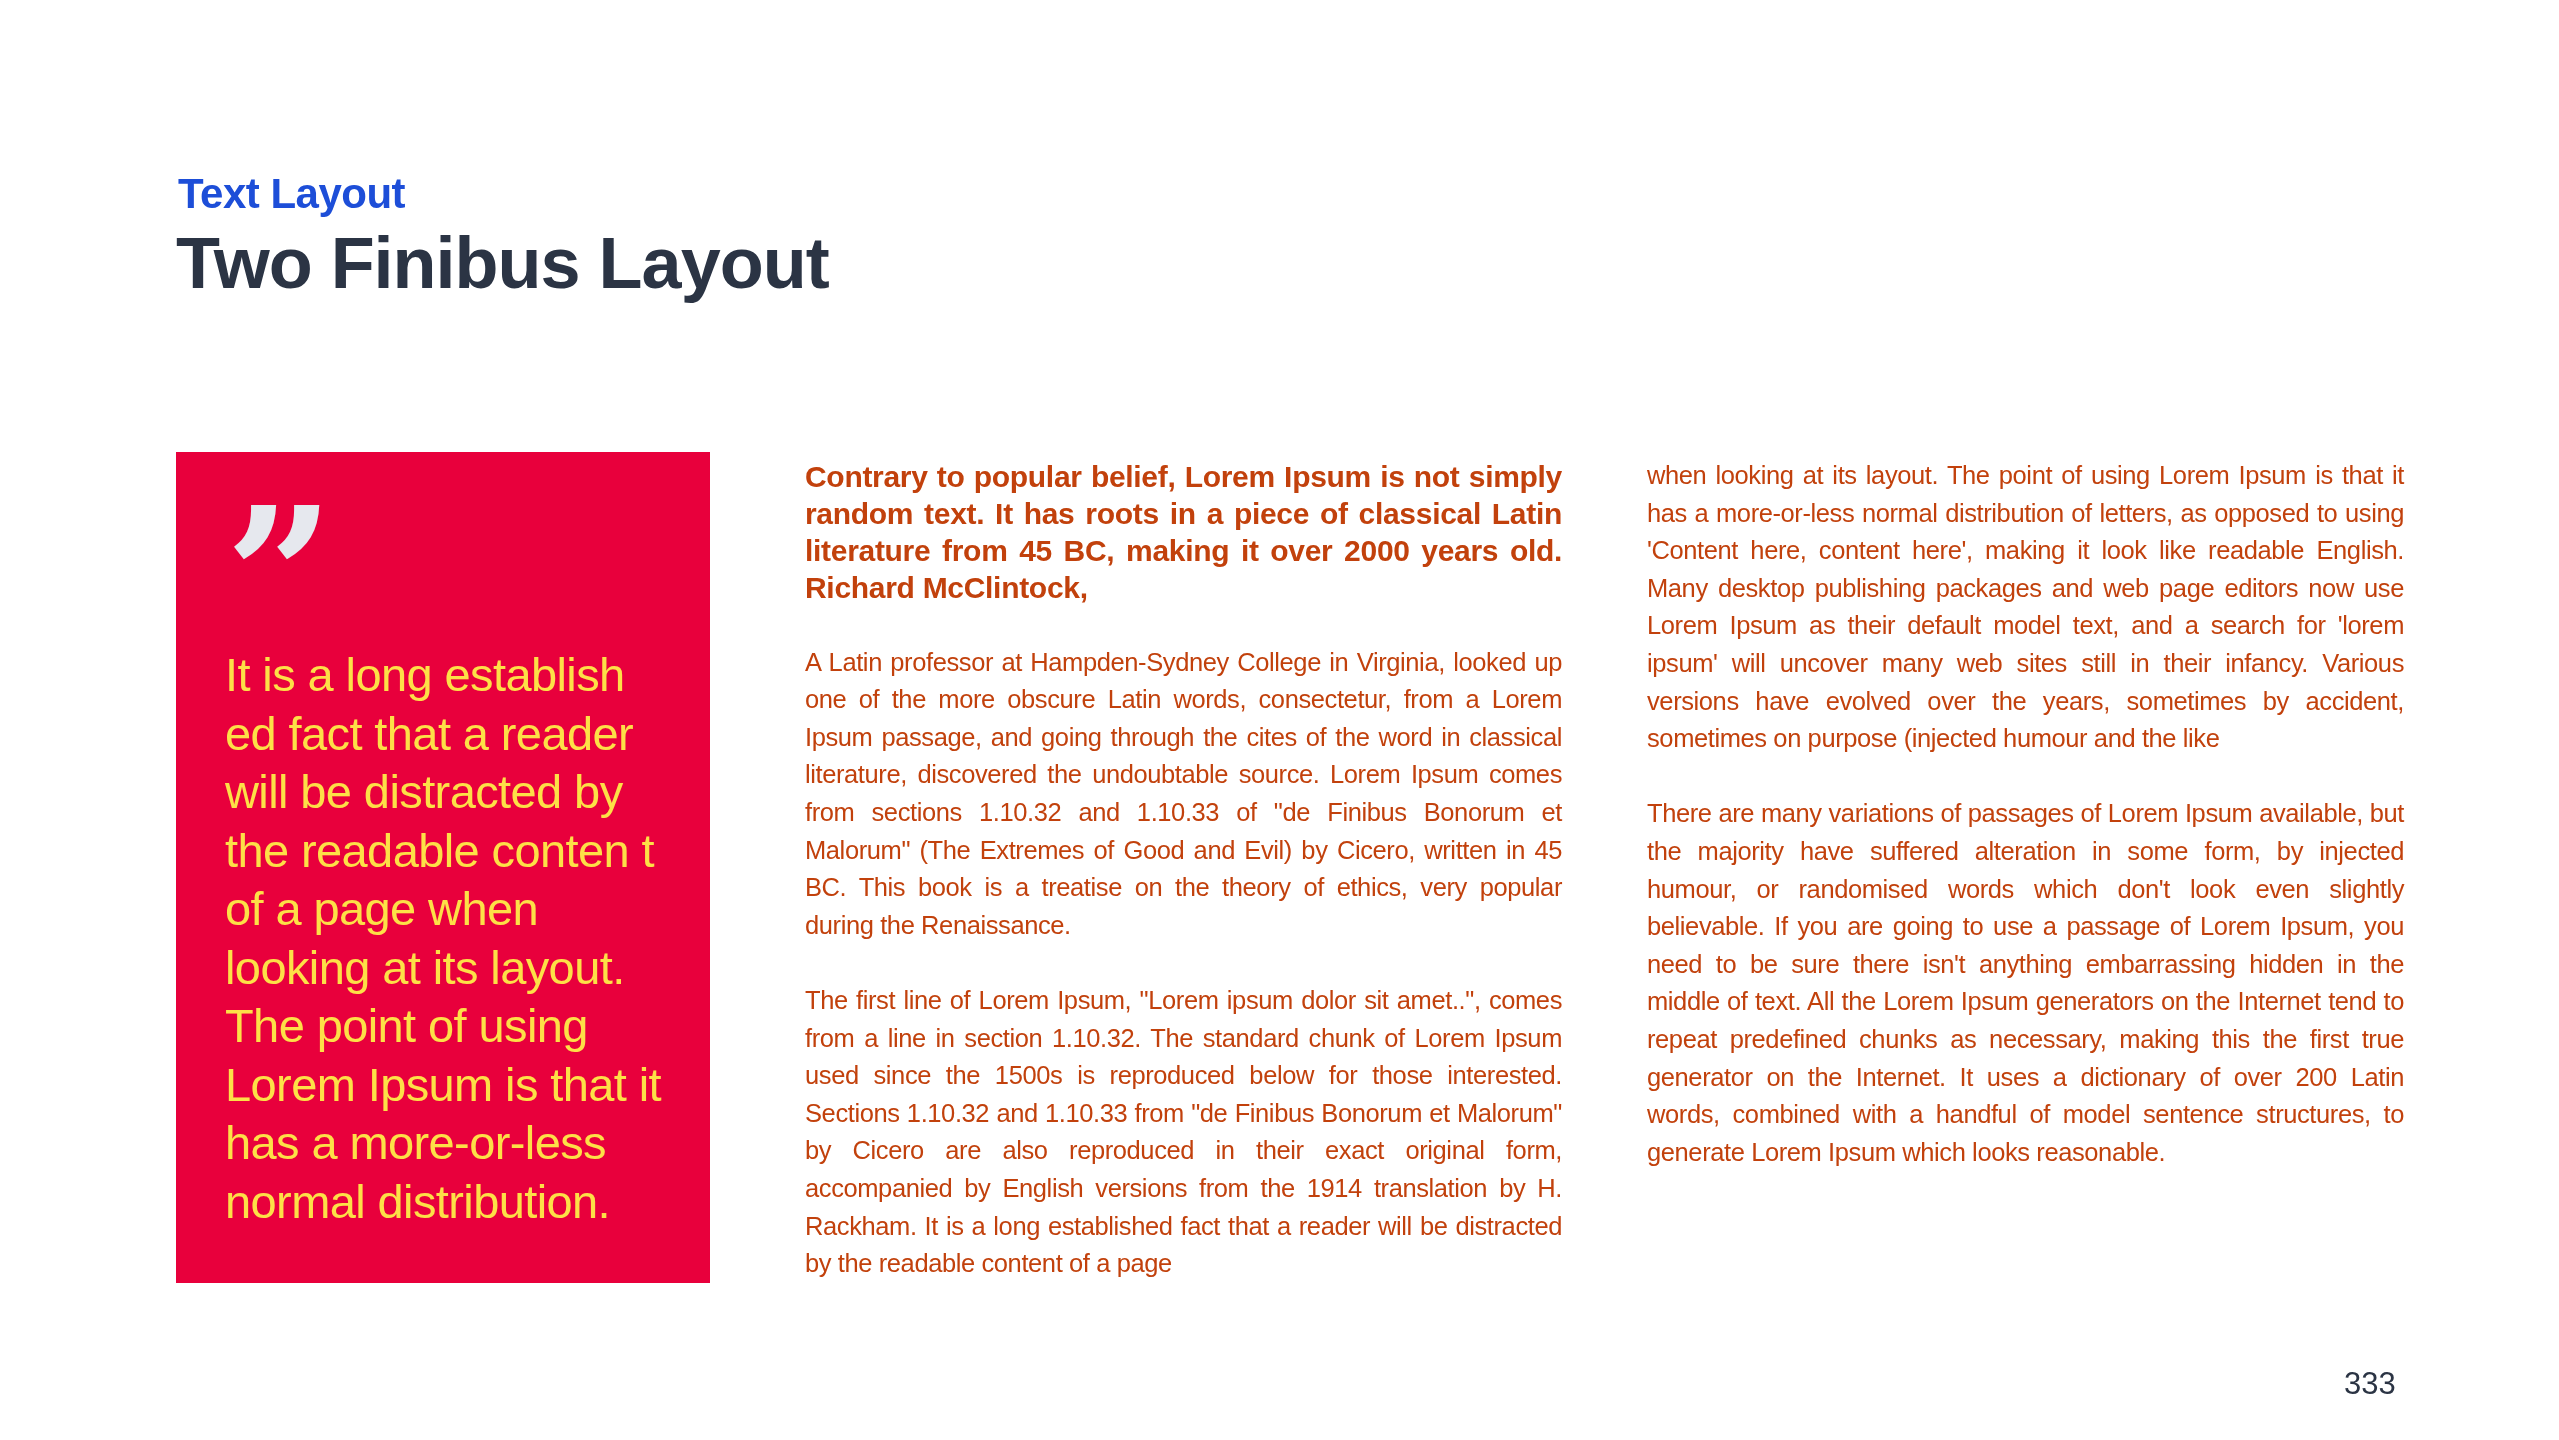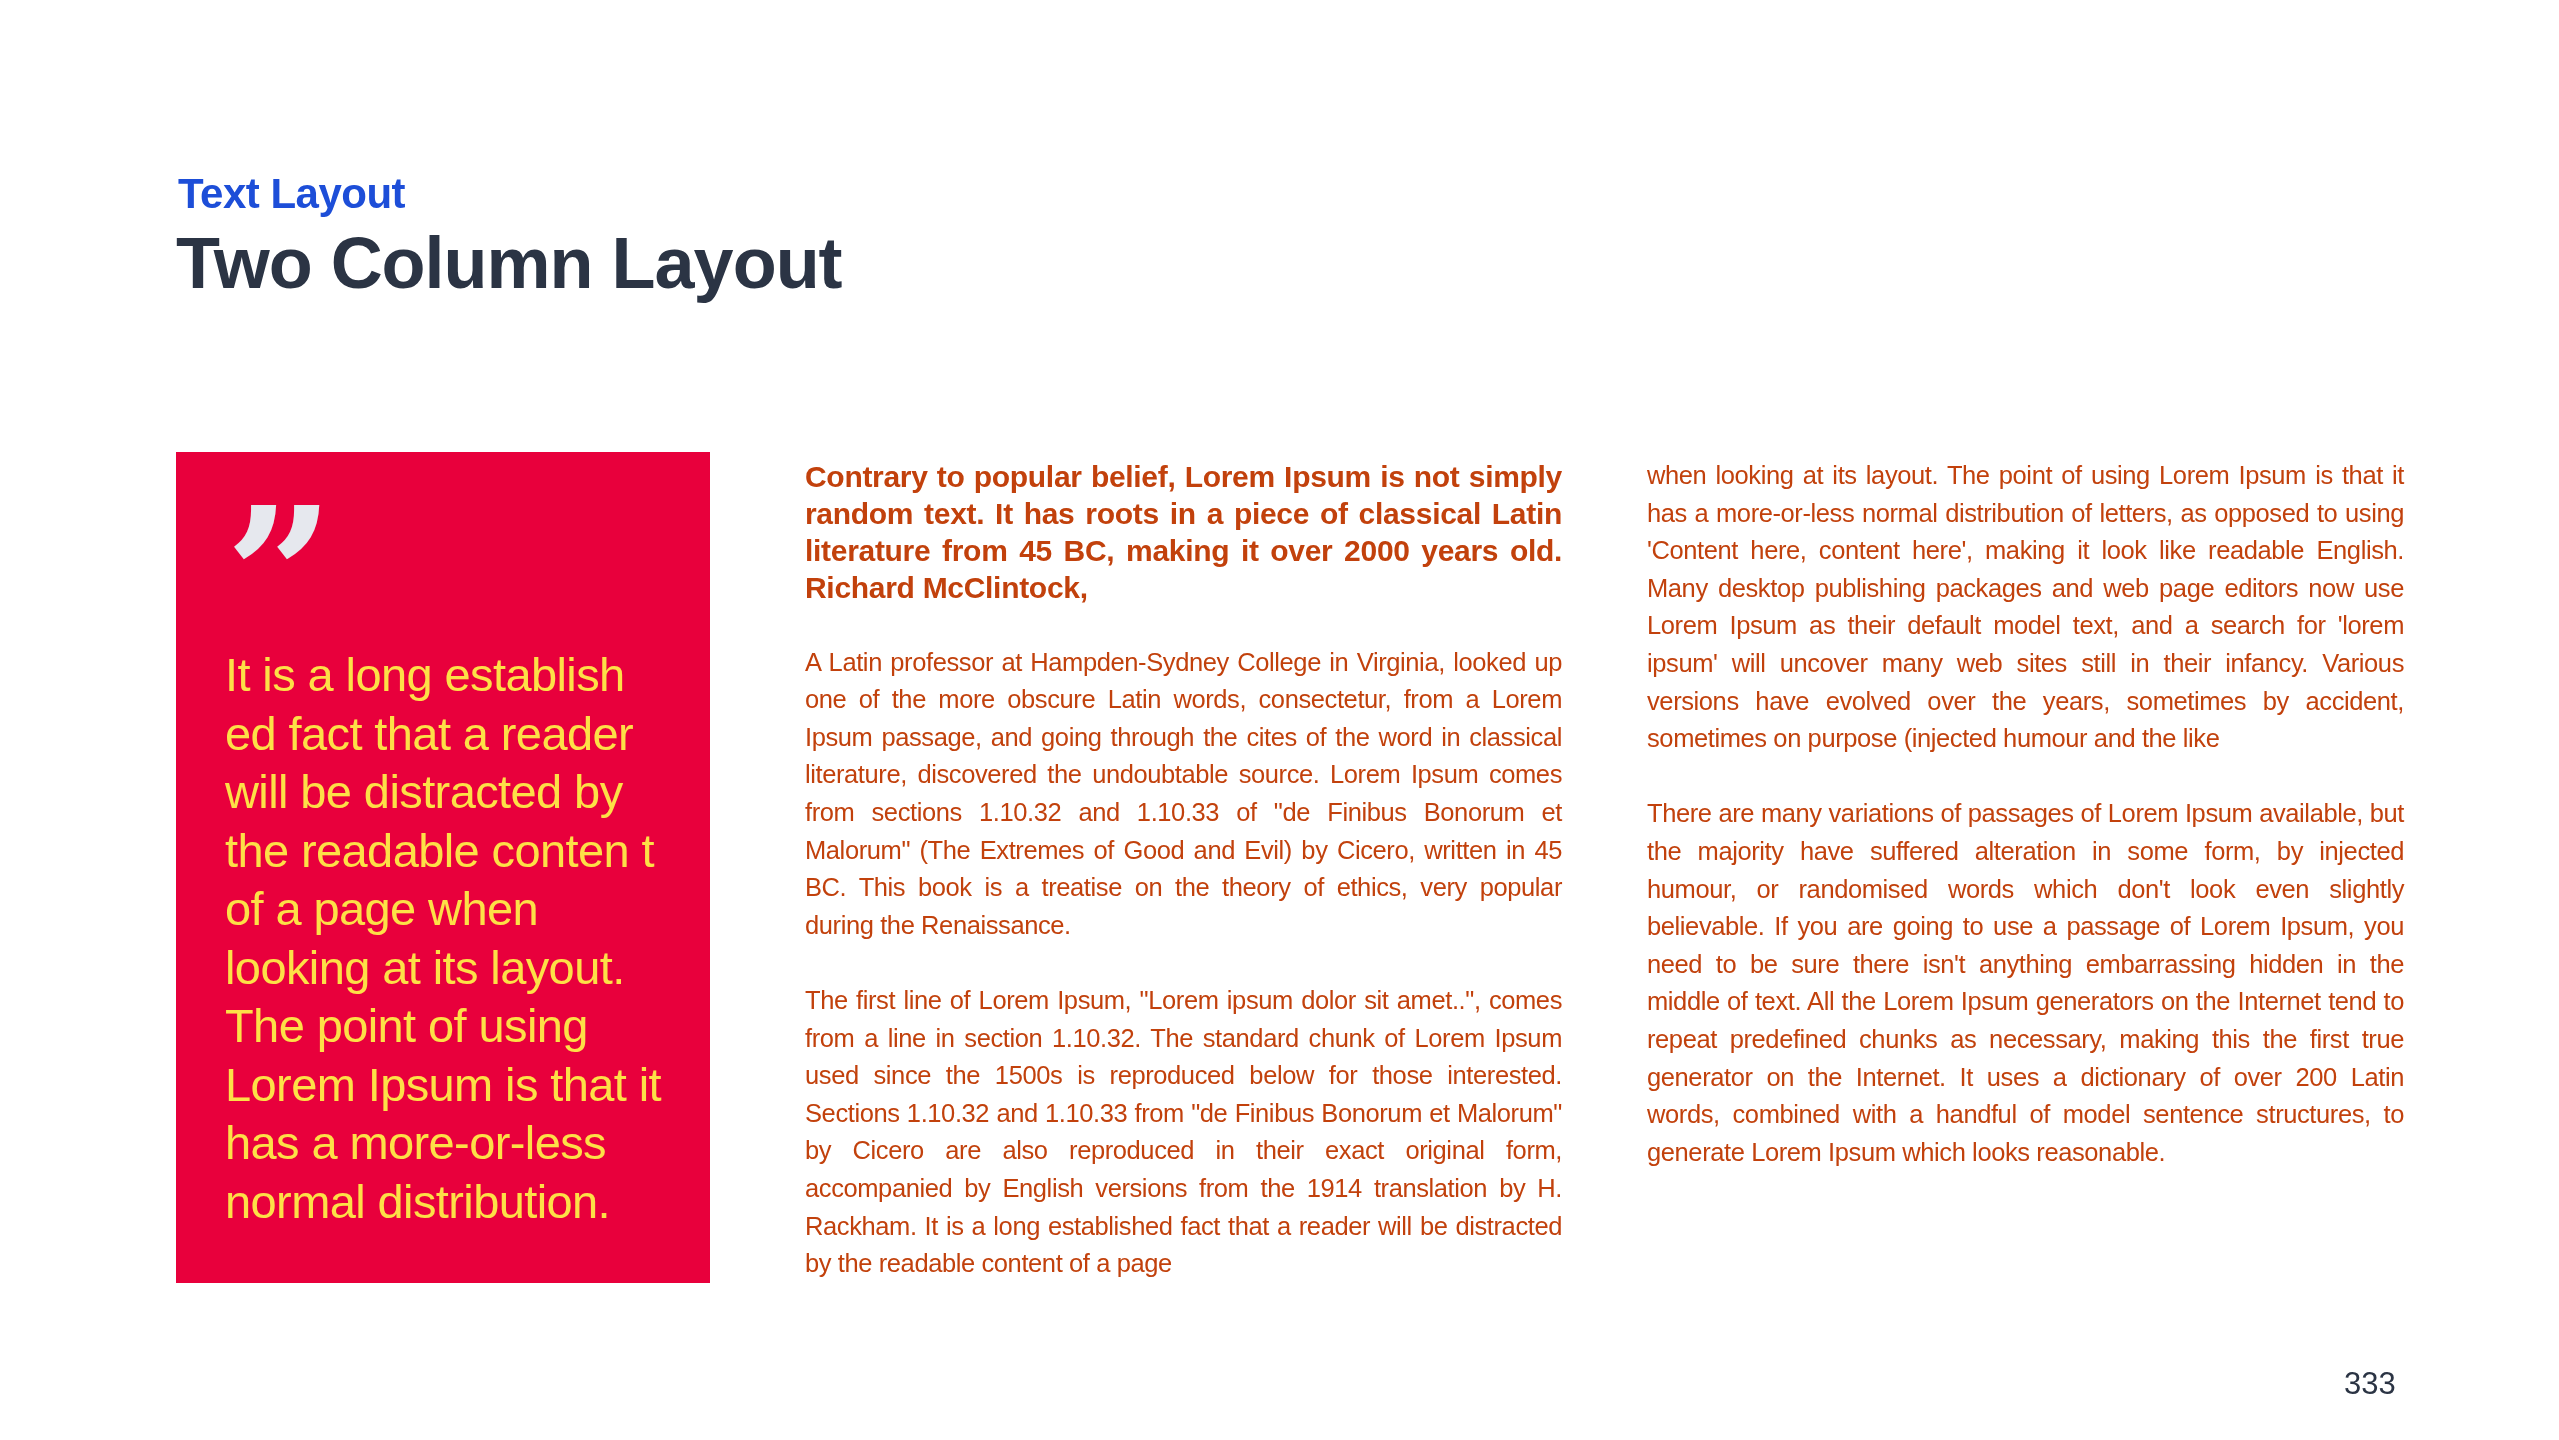--- a/index.html
+++ b/index.html
@@ -37,21 +37,21 @@
     }
     .col p { margin: 0 0 37.6px 0; }
     .page-num {
       position: absolute; left: 2344px; top: 1366px; font-size: 31px; color: #2b3444;
     }
   </style>
 </head>
 <body>
 
 <div class="subtitle">Text Layout</div>
-<div class="title">Two Column Layout</div>
+<div class="title">Two Finibus Layout</div>
 
 <div class="quote-box">
   <div class="quote-mark">”</div>
   <div class="quote-text">It is a long establish ed fact that a reader will be distracted by the readable conten t of a page when looking at its layout. The point of using Lorem Ipsum is that it has a more-or-less normal distribution.</div>
 </div>
 
 <div class="col col1">
   <p class="lead">Contrary to popular belief, Lorem Ipsum is not simply random text. It has roots in a piece of classical Latin literature from 45 BC, making it over 2000 years old. Richard McClintock,</p>
   <p>A Latin professor at Hampden-Sydney College in Virginia, looked up one of the more obscure Latin words, consectetur, from a Lorem Ipsum passage, and going through the cites of the word in classical literature, discovered the undoubtable source. Lorem Ipsum comes from sections 1.10.32 and 1.10.33 of "de Finibus Bonorum et Malorum" (The Extremes of Good and Evil) by Cicero, written in 45 BC. This book is a treatise on the theory of ethics, very popular during the Renaissance.</p>
   <p>The first line of Lorem Ipsum, "Lorem ipsum dolor sit amet..", comes from a line in section 1.10.32. The standard chunk of Lorem Ipsum used since the 1500s is reproduced below for those interested. Sections 1.10.32 and 1.10.33 from "de Finibus Bonorum et Malorum" by Cicero are also reproduced in their exact original form, accompanied by English versions from the 1914 translation by H. Rackham.  It is a long established fact that a reader will be distracted by the readable content of a page</p>

